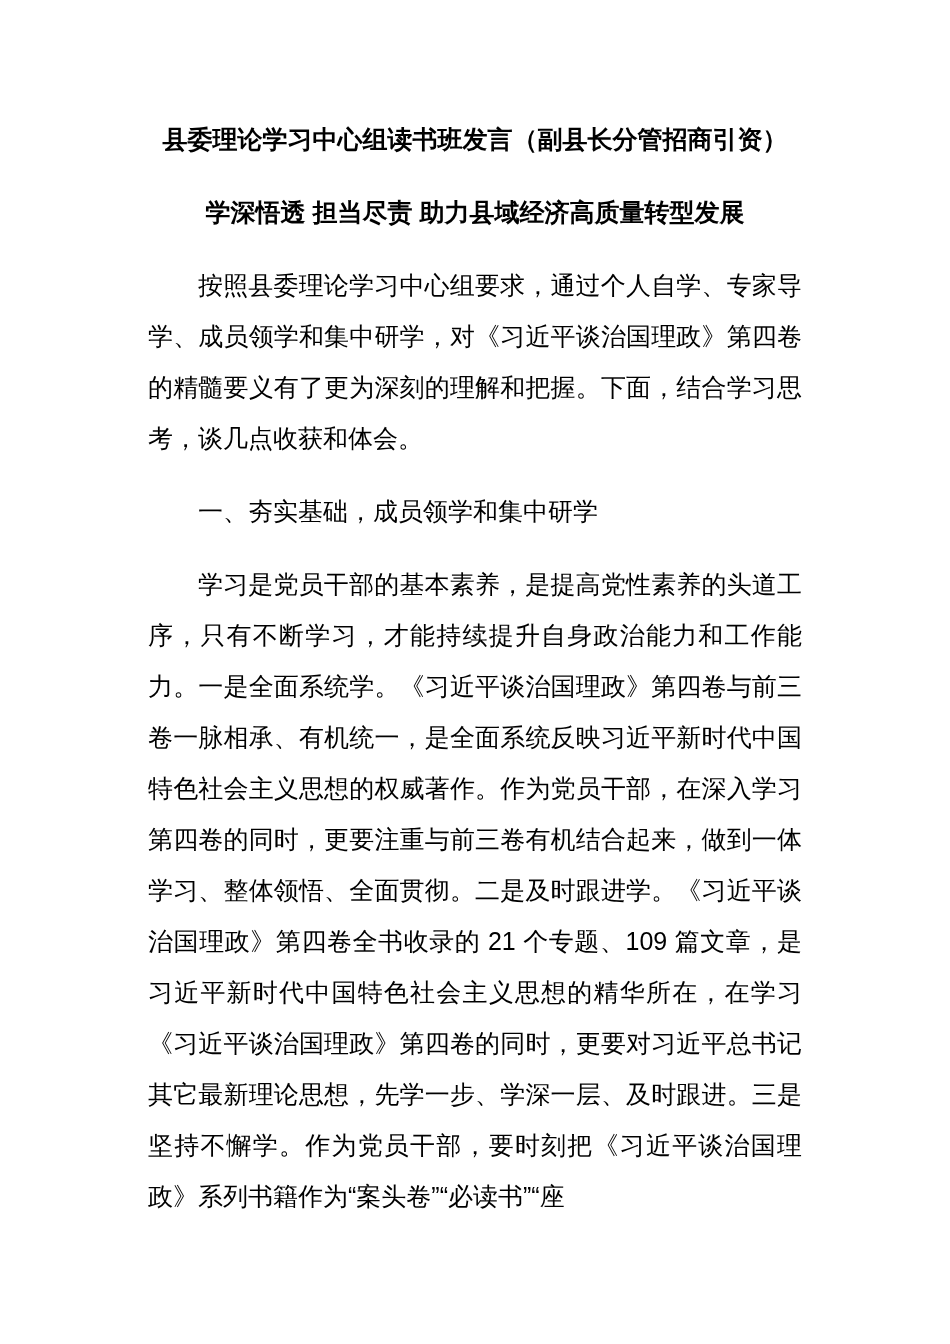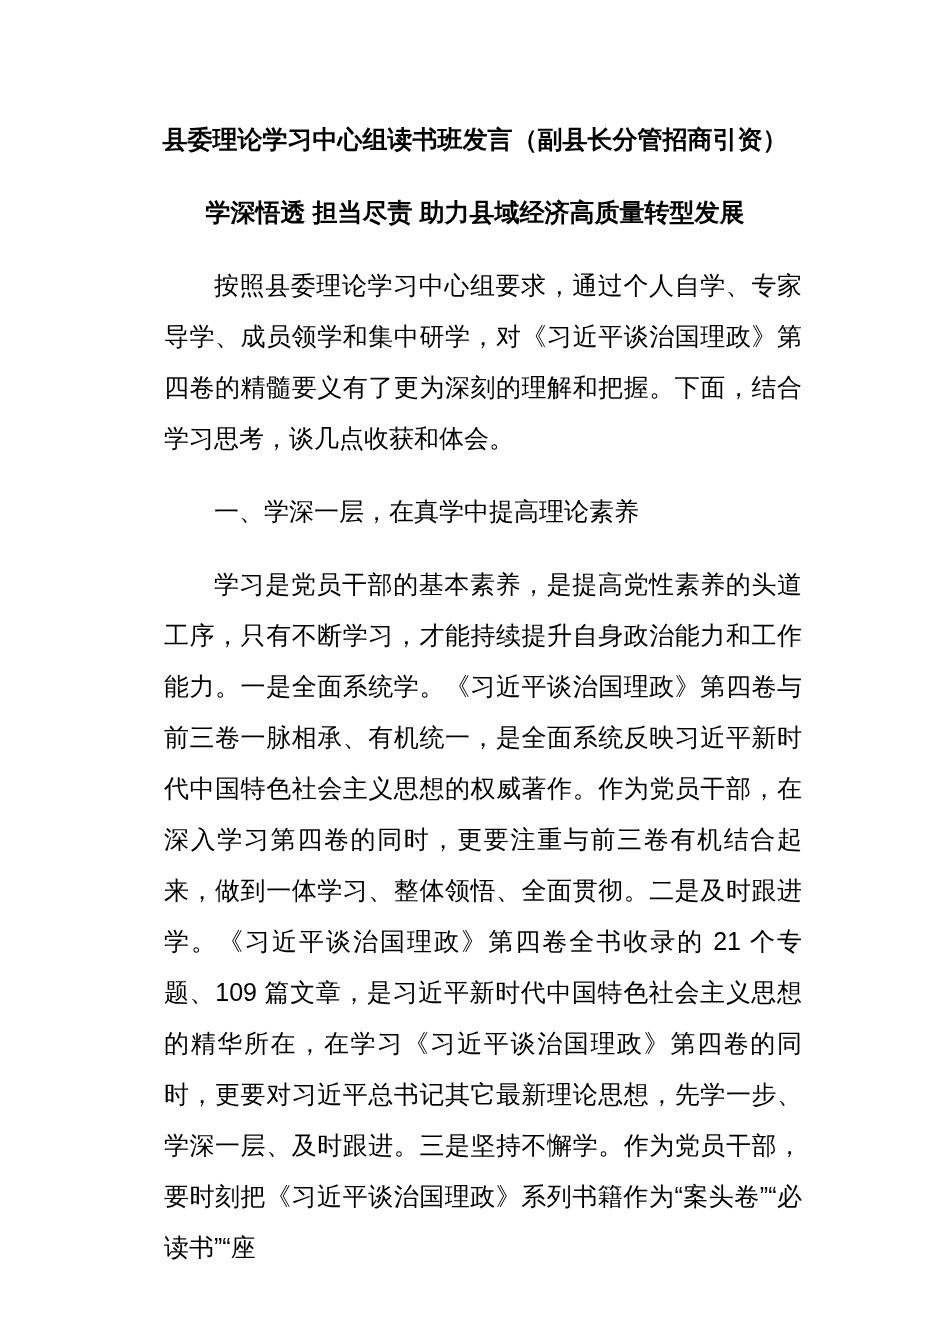--- a/index.html
+++ b/index.html
@@ -30,33 +30,33 @@
     font-size: 25px;
     font-weight: bold;
     line-height: 51px;
     text-align: center;
     margin: 0 0 22px 0;
   }
   .doc-body .para {
     font-size: 25px;
     font-weight: normal;
     line-height: 51px;
-    margin: 0 0 22px 16px;
+    margin: 0 0 22px 0;
     text-indent: 2em;
     text-align: justify;
     word-break: break-all;
   }
   .doc-body .heading-para {
     text-align: left;
   }
 </style>
 </head>
 <body>
 
 <div class="page">
   <h1 class="doc-title">县委理论学习中心组读书班发言（副县长分管招商引资）</h1>
   <h2 class="doc-subtitle">学深悟透 担当尽责 助力县域经济高质量转型发展</h2>
   <div class="doc-body">
       <p class="para body-para">按照县委理论学习中心组要求，通过个人自学、专家导学、成员领学和集中研学，对《习近平谈治国理政》第四卷的精髓要义有了更为深刻的理解和把握。下面，结合学习思考，谈几点收获和体会。</p>
-      <p class="para heading-para">一、学深一层，在真学中提高理论素养</p>
+      <p class="para heading-para">一、夯实基础，成员领学和集中研学</p>
       <p class="para body-para">学习是党员干部的基本素养，是提高党性素养的头道工序，只有不断学习，才能持续提升自身政治能力和工作能力。一是全面系统学。《习近平谈治国理政》第四卷与前三卷一脉相承、有机统一，是全面系统反映习近平新时代中国特色社会主义思想的权威著作。作为党员干部，在深入学习第四卷的同时，更要注重与前三卷有机结合起来，做到一体学习、整体领悟、全面贯彻。二是及时跟进学。《习近平谈治国理政》第四卷全书收录的 21 个专题、109 篇文章，是习近平新时代中国特色社会主义思想的精华所在，在学习《习近平谈治国理政》第四卷的同时，更要对习近平总书记其它最新理论思想，先学一步、学深一层、及时跟进。三是坚持不懈学。作为党员干部，要时刻把《习近平谈治国理政》系列书籍作为“案头卷”“必读书”“座</p>
     </div>
 </div>
 
 </body></html>

